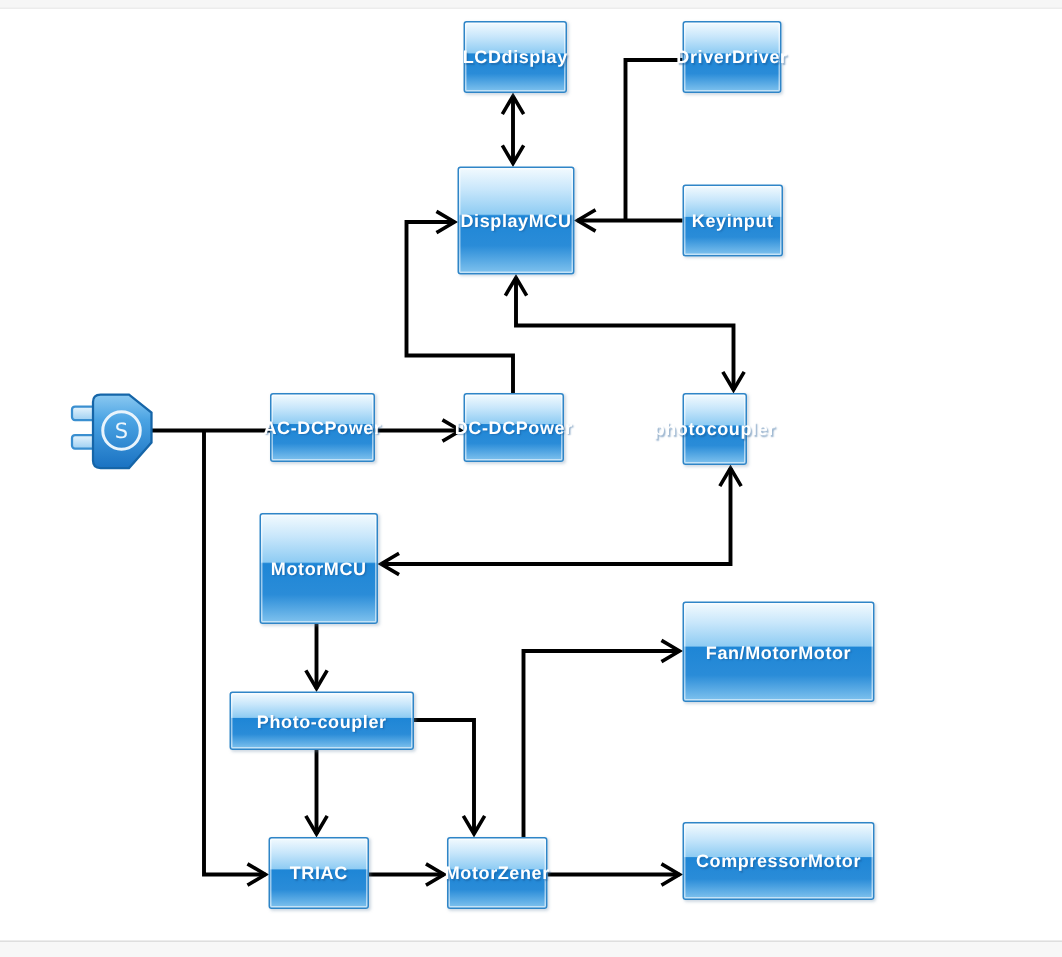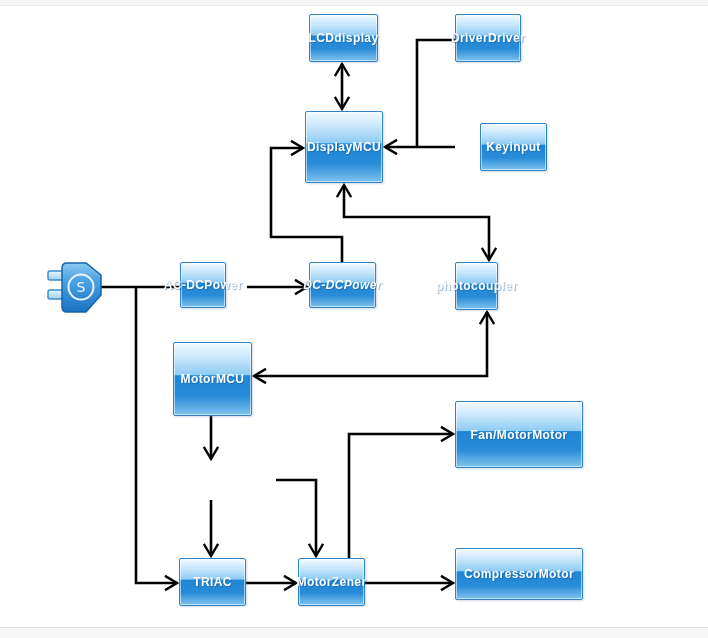--- a/index.html
+++ b/index.html
@@ -144,38 +144,41 @@
       <span class="node-line">display</span>
     </div>
     <div class="node" style="left: 455px; top: 14px; width: 66px; height: 48px;">
       <span class="node-line">Driver</span>
       <span class="node-line">Driver</span>
     </div>
     <div class="node" style="left: 305px; top: 111px; width: 78px; height: 72px;">
       <span class="node-line">Display</span>
       <span class="node-line">MCU</span>
     </div>
-    <div class="node" style="left: 455px; top: 123px; width: 67px; height: 48px; margin-left: 25px;">
+    <div class="node" style="left: 455px; top: 123px; width: 67px; height: 48px;">
       <span class="node-line">Keyinput</span>
     </div>
-    <div class="node" style="left: 180px; top: 262px; width: 46px; height: 46px;">
+    <div class="node" style="left: 180px; top: 262px; width: 70px; height: 46px;">
       <span class="node-line">AC-DC</span>
       <span class="node-line">Power</span>
     </div>
-    <div class="node" style="left: 309px; top: 262px; width: 67px; height: 46px; font-style: italic;">
+    <div class="node" style="left: 309px; top: 262px; width: 67px; height: 46px;">
       <span class="node-line">DC-DC</span>
       <span class="node-line">Power</span>
     </div>
     <div class="node" style="left: 455px; top: 262px; width: 43px; height: 48px;">
       <span class="node-line">photo</span>
       <span class="node-line">coupler</span>
     </div>
     <div class="node" style="left: 173px; top: 342px; width: 79px; height: 74px;">
       <span class="node-line">Motor</span>
       <span class="node-line">MCU</span>
+    </div>
+    <div class="node" style="left: 153px; top: 461px; width: 123px; height: 39px;">
+      <span class="node-line">Photo-coupler</span>
     </div>
     <div class="node" style="left: 179px; top: 558px; width: 67px; height: 48px;">
       <span class="node-line">TRIAC</span>
     </div>
     <div class="node" style="left: 298px; top: 558px; width: 67px; height: 48px;">
       <span class="node-line">Motor</span>
       <span class="node-line">Zener</span>
     </div>
     <div class="node" style="left: 455px; top: 401px; width: 128px; height: 67px;">
       <span class="node-line">Fan/Motor</span>

